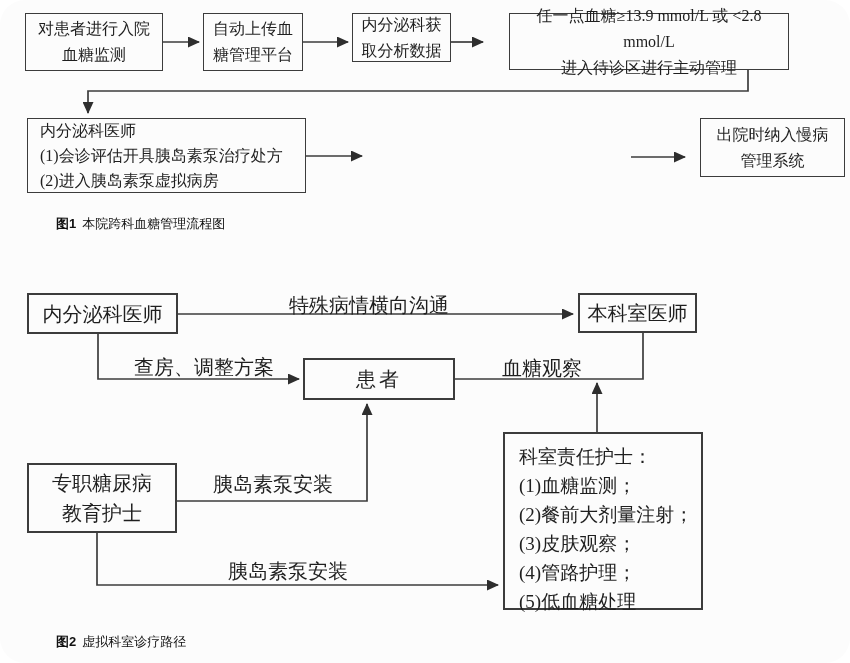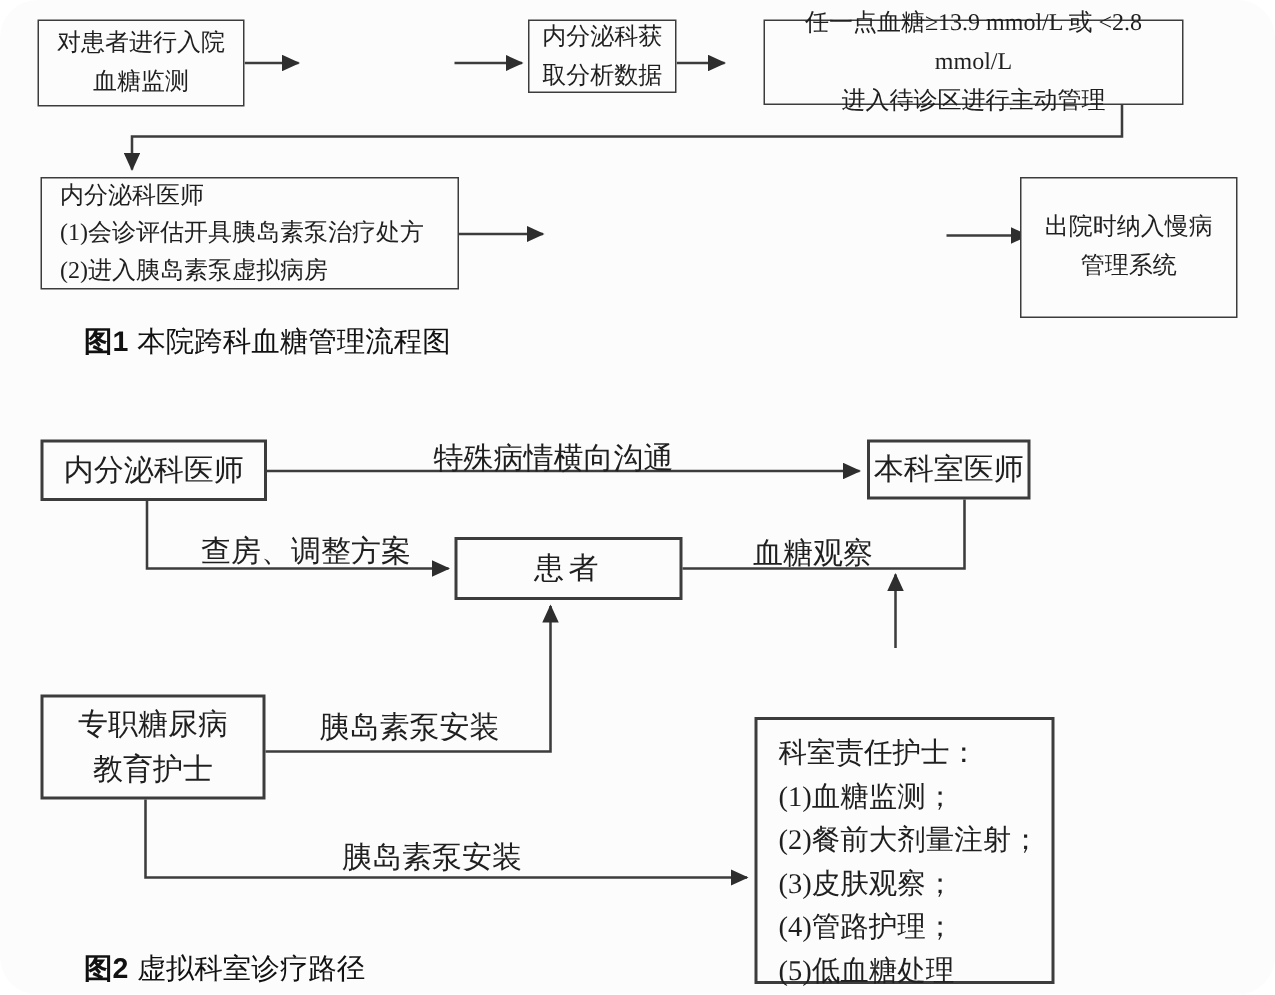--- a/index.html
+++ b/index.html
@@ -36,34 +36,33 @@
   .box.leftalign{display:flex;}
   .listbox{
     flex-direction:column;
     justify-content:flex-start;
     align-items:flex-start;
     text-align:left;
     white-space:normal;
     padding:8px 6px 0 14px;
     font-size:19px;
     line-height:29px;
-    margin-top:46px;
   }
   .listbox span{display:block;}
   .arrow-label{
     position:absolute;
     font-size:20px;
     color:#1f1f1f;
     text-align:center;
     white-space:nowrap;
   }
   .caption{
     position:absolute;
     font-family:"Liberation Sans","DejaVu Sans",sans-serif;
-    font-size:19px;
+    font-size:13px;
     color:#111;
     white-space:nowrap;
     padding-left:34px;
   }
   .caption .cap-label{font-weight:bold;margin-right:6px;}
 </style>
 </head>
 <body>
 
 <div class="canvas">
@@ -86,42 +85,44 @@
     <path d="M98,333 V379 H299" stroke="#3c3c3c" stroke-width="1.7" fill="none" marker-end="url(#arrow)"></path>
     <path d="M643,332 V379 H437" stroke="#3c3c3c" stroke-width="1.7" fill="none" marker-end="url(#arrow)"></path>
     <path d="M597,432 V383" stroke="#3c3c3c" stroke-width="1.7" fill="none" marker-end="url(#arrow)"></path>
     <path d="M176,501 H367 V404" stroke="#3c3c3c" stroke-width="1.7" fill="none" marker-end="url(#arrow)"></path>
     <path d="M97,532 V585 H498" stroke="#3c3c3c" stroke-width="1.7" fill="none" marker-end="url(#arrow)"></path>
   </svg>
 
   <div class="box" style="left:25px;top:13px;width:138px;height:58px">对患者进行入院
 血糖监测</div>
 
+  <div class="box" style="left:203px;top:13px;width:100px;height:58px">自动上传血
+糖管理平台</div>
 
   <div class="box" style="left:352px;top:13px;width:99px;height:49px">内分泌科获
 取分析数据</div>
 
   <div class="box" style="left:509px;top:13px;width:280px;height:57px">任一点血糖≥13.9 mmol/L 或 &lt;2.8 mmol/L
 进入待诊区进行主动管理</div>
 
   <div class="box leftalign" style="left:27px;top:118px;width:279px;height:75px;padding-left:12px;line-height:25px">内分泌科医师
 (1)会诊评估开具胰岛素泵治疗处方
 (2)进入胰岛素泵虚拟病房</div>
 
 
-  <div class="box" style="left:680px;top:118px;width:145px;height:94px">出院时纳入慢病
+  <div class="box" style="left:700px;top:118px;width:145px;height:59px">出院时纳入慢病
 管理系统</div>
 
   <div class="caption" style="left:22px;top:215px">
     <span class="cap-label">图1</span><span>本院跨科血糖管理流程图</span>
   </div>
 
   <div class="box f2box" style="left:27px;top:293px;width:151px;height:41px">内分泌科医师</div>
 
-  <div class="box f2box" style="left:578px;top:293px;width:109px;height:40px">本科室医师</div>
+  <div class="box f2box" style="left:578px;top:293px;width:119px;height:40px">本科室医师</div>
 
   <div class="box f2box" style="left:303px;top:358px;width:152px;height:42px;letter-spacing:3px">患者</div>
 
   <div class="box f2box" style="left:27px;top:463px;width:150px;height:70px">专职糖尿病
 教育护士</div>
 
   <div class="box f2box listbox" style="left:503px;top:432px;width:200px;height:178px">
     <span>科室责任护士：</span>
     <span>(1)血糖监测；</span>
     <span>(2)餐前大剂量注射；</span>

